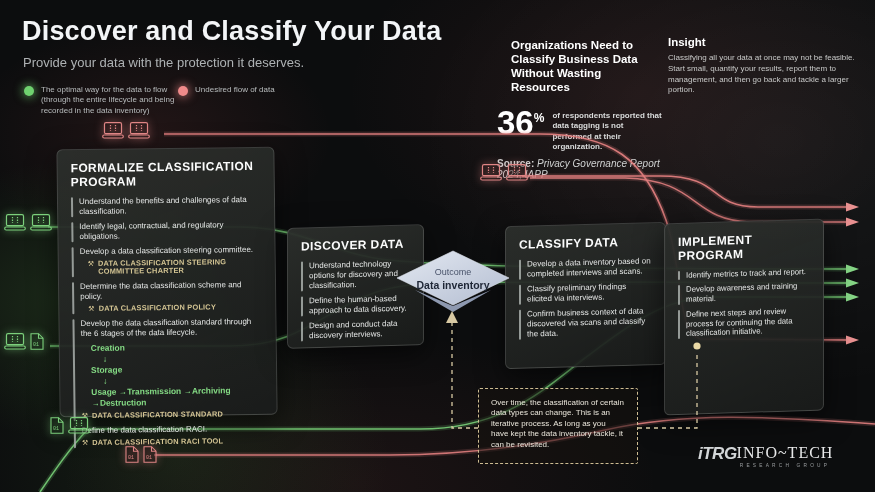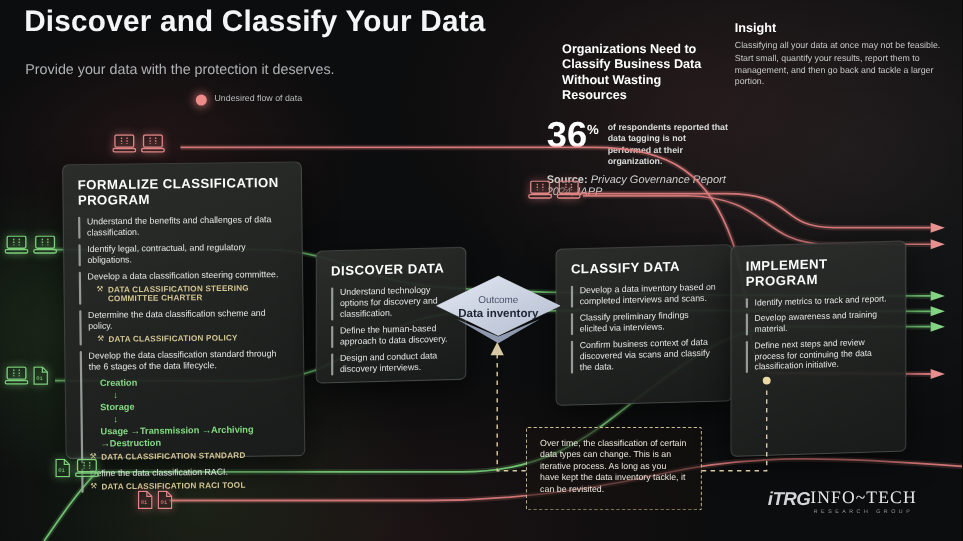--- a/index.html
+++ b/index.html
@@ -10,38 +10,38 @@
       radial-gradient(260px 200px at 70px 300px, rgba(90,160,70,0.20), transparent 70%),
       radial-gradient(300px 240px at 180px 455px, rgba(90,160,70,0.13), transparent 70%),
       radial-gradient(260px 160px at 150px 135px, rgba(215,90,90,0.11), transparent 70%),
       radial-gradient(420px 260px at 640px 95px, rgba(215,90,90,0.09), transparent 70%),
       radial-gradient(520px 360px at 780px 140px, rgba(255,255,255,0.05), transparent 70%),
       radial-gradient(430px 220px at 360px 485px, rgba(215,90,90,0.08), transparent 70%),
       #0c0d0e;
   }
   .abs{position:absolute;}
   
-  .title{left:22px;top:4px;font-size:27px;font-weight:bold;letter-spacing:0.2px;color:#f3f5f7;}
+  .title{left:22px;top:16px;font-size:27px;font-weight:bold;letter-spacing:0.2px;color:#f3f5f7;}
   .subtitle{left:23px;top:55px;font-size:13px;color:#aeb2b4;}
   
   .legend-item{display:flex;gap:7px;align-items:flex-start;}
   .legend-dot{width:10px;height:10px;border-radius:50%;flex:none;margin-top:1px;}
   .dot-green{background:#6fd26f;box-shadow:0 0 8px 2px rgba(111,210,111,.55);}
   .dot-red{background:#ef8a8a;box-shadow:0 0 8px 2px rgba(239,138,138,.55);}
   .legend-text{font-size:8px;line-height:1.3;color:#b8bcbd;width:148px;}
   
   .stat{left:497px;top:24px;width:178px;}
   .stat h3{margin:14px;font-size:11.5px;line-height:1.22;color:#fff;}
   .stat-row{display:flex;gap:8px;margin-top:6px;align-items:flex-start;}
   .stat-big{font-size:33px;font-weight:bold;color:#fff;line-height:0.9;}
   .stat-big sup{font-size:12px;vertical-align:super;}
   .stat-desc{font-size:8px;line-height:1.3;color:#d9dbdb;font-weight:bold;padding-top:3px;}
   .stat-src{margin-top:5px;font-size:10px;color:#cfd1d1;}
   .stat-src em{font-style:italic;}
-  .insight{left:668px;top:20px;width:196px;}
+  .insight{left:668px;top:36px;width:196px;}
   .insight h3{margin:0;font-size:11.5px;color:#fff;}
   .insight p{margin:5px 0 0 0;font-size:8px;line-height:1.35;color:#c8c9c8;}
   
   .panel{
     background:linear-gradient(160deg, rgba(44,47,44,0.96), rgba(26,28,27,0.94));
     border:1px solid rgba(255,255,255,0.14);border-radius:6px;
     box-shadow:0 8px 28px rgba(0,0,0,0.55);
     padding:12px 13px;box-sizing:border-box;z-index:20;
   }
   .panel h2{margin:0 0 7px 0;font-size:12px;letter-spacing:0.4px;color:#fbfcfc;line-height:1.15;}
@@ -107,20 +107,24 @@
       <polygon points="846,335.5 859,340 846,344.5" fill="#e99191"></polygon>
       <polygon points="846,264.5 859,269 846,273.5" fill="#86d686"></polygon>
       <polygon points="846,278.5 859,283 846,287.5" fill="#86d686"></polygon>
       <polygon points="846,292.5 859,297 846,301.5" fill="#86d686"></polygon>
     </g>
   </svg>
 
   <div class="abs title">Discover and Classify Your Data</div>
   <div class="abs subtitle">Provide your data with the protection it deserves.</div>
 
+  <div class="abs legend-item" style="left:24px;top:85px;">
+    <span class="legend-dot dot-green"></span>
+    <span class="legend-text">The optimal way for the data to flow (through the entire lifecycle and being recorded in the data inventory)</span>
+  </div>
   <div class="abs legend-item" style="left:178px;top:85px;">
     <span class="legend-dot dot-red"></span>
     <span class="legend-text" style="width:110px;">Undesired flow of data</span>
   </div>
 
   <div class="abs stat">
     <h3>Organizations Need to Classify Business Data Without Wasting Resources</h3>
     <div class="stat-row">
       <div class="stat-big"><span>36</span><sup>%</sup></div>
       <div class="stat-desc" style="width:110px;">of respondents reported that data tagging is not performed at their organization.</div>

